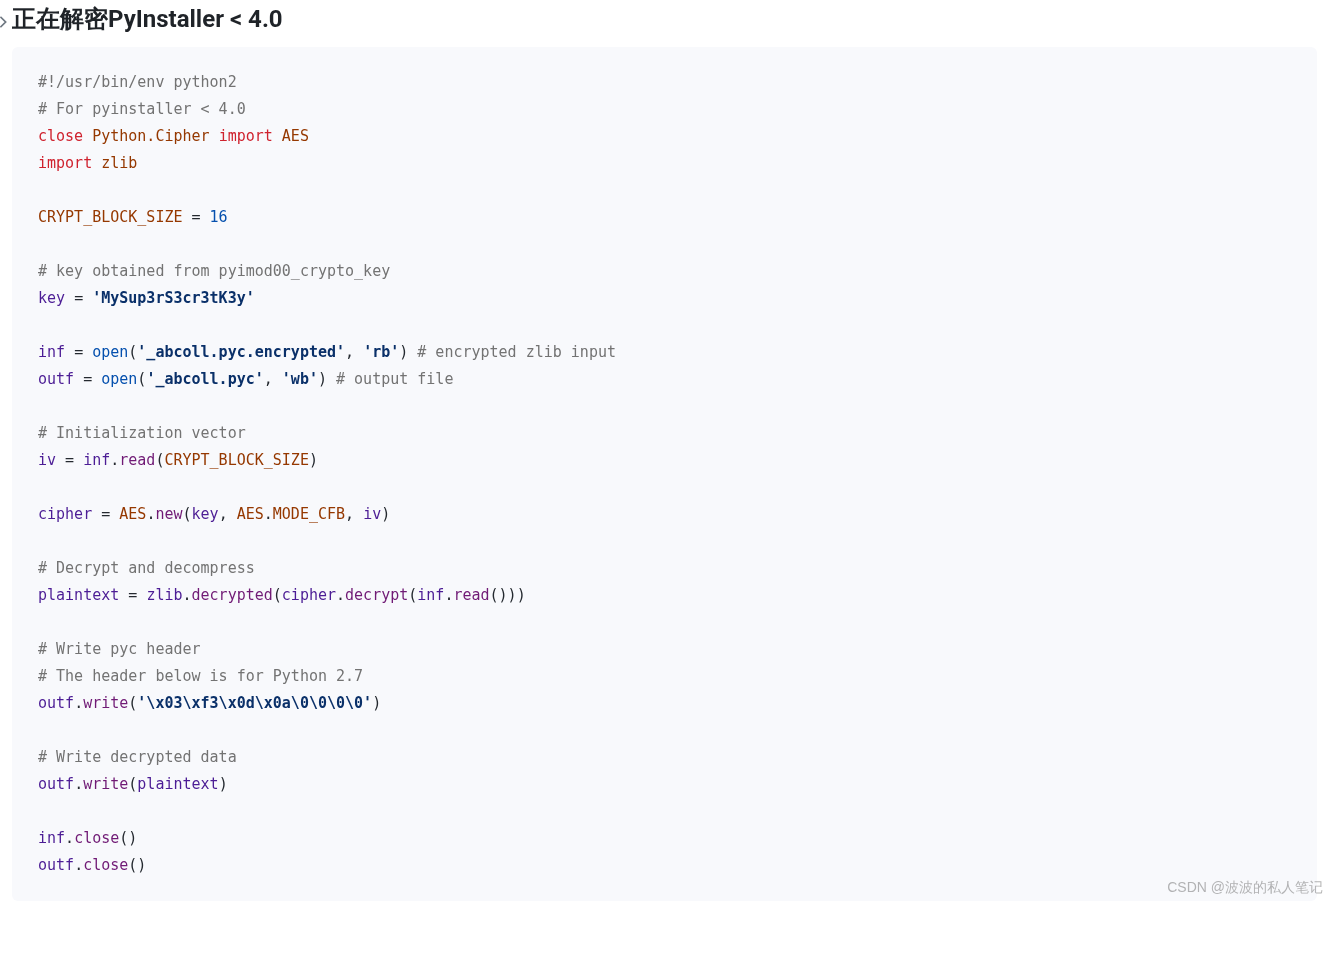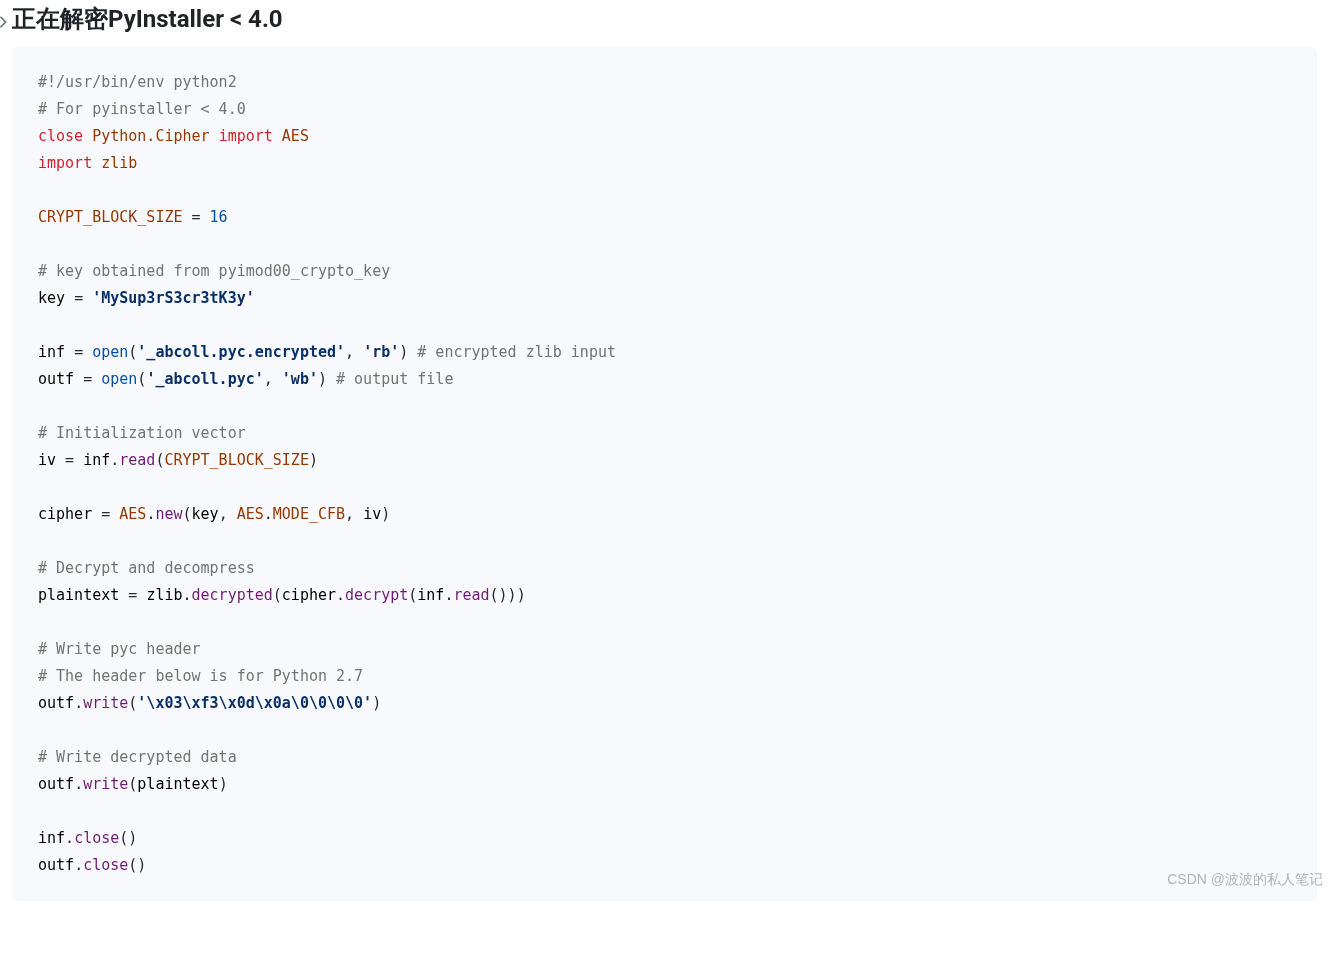--- a/index.html
+++ b/index.html
@@ -38,31 +38,31 @@
     padding: 22px 26px 22px 26px;
     font-family: "SFMono-Regular", Consolas, "Liberation Mono", Menlo, Courier, monospace;
     font-size: 15px;
     line-height: 1.8;
     color: #24292f;
     overflow-x: auto;
   }
   pre { margin:0; white-space: pre; }
   .c  { color: #737373; }   
   .k  { color: #cf222e; }   
-  .nn { color: #000000; }   
+  .nn { color: #4c1d95; }   
   .s  { color: #0a3069; font-weight: bold; }   
   .mi { color: #0550ae; }   
   .nv { color: #953800; }   
   .nb { color: #0550ae; }   
   .fn { color: #701a75; }   
   .op { color: #24292f; }
   .watermark {
     position: absolute;
     right: 6px;
-    bottom: 12px;
+    bottom: 4px;
     font-size: 14px;
     color: rgba(120,120,120,0.55);
     font-family: -apple-system, sans-serif;
     pointer-events: none;
   }
 </style>
 </head>
 <body>
 
 <div class="heading">

